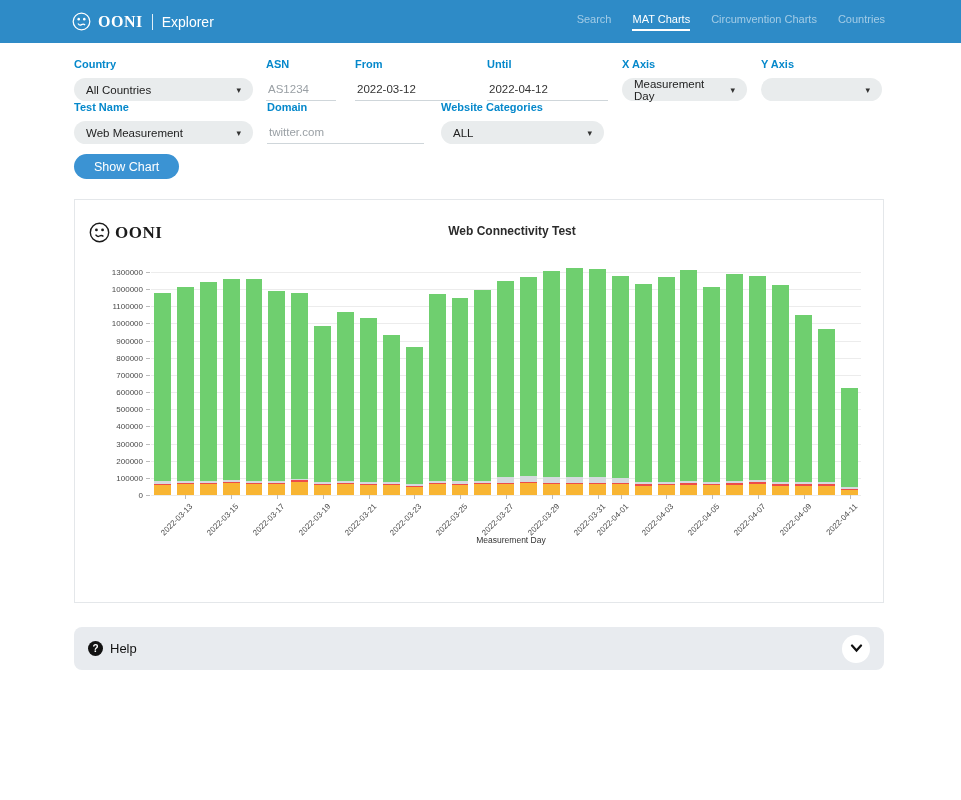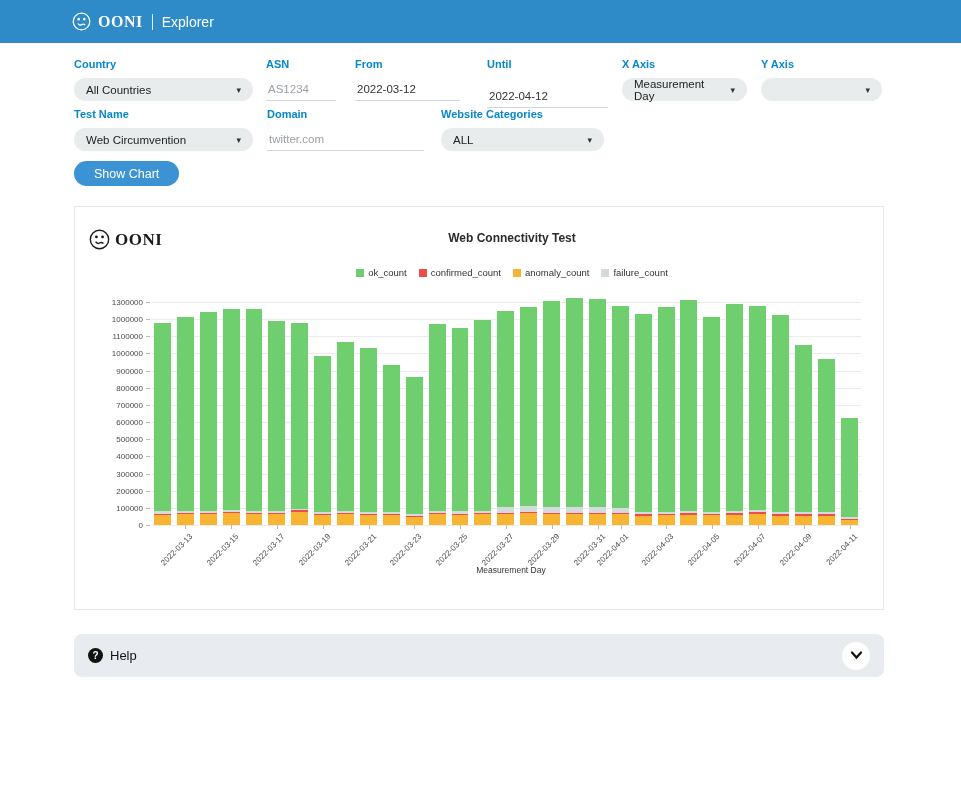--- a/index.html
+++ b/index.html
@@ -73,20 +73,26 @@
     <svg class="logo-circ" viewBox="0 0 24 24">
       <circle cx="12" cy="12" r="10.5" fill="none" stroke="#fff" stroke-width="1.6"></circle>
       <circle cx="8.5" cy="9" r="1.6" fill="#fff"></circle>
       <circle cx="15.5" cy="9" r="1.6" fill="#fff"></circle>
       <path d="M7.5 14.5 q2 3 4.5 1.5 q2.5 -1.5 4.5 .5" fill="none" stroke="#fff" stroke-width="1.6"></path>
     </svg>
     <span class="brand-name">OONI</span>
     <span class="brand-div"></span>
     <span class="brand-suffix">Explorer</span>
   </div>
+  <div class="nav-items">
+      <div class="nav-item">Search</div>
+      <div class="nav-item active">MAT Charts</div>
+      <div class="nav-item">Circumvention Charts</div>
+      <div class="nav-item">Countries</div>
+    </div>
 </div>
 
 <div class="content">
 
 
   <div class="form">
     <div class="frow">
       <div class="fcol" style="width:179px; margin-right:13px;">
         <span class="flabel">Country</span>
         <div class="pill-select">
@@ -95,21 +101,21 @@
         </div>
       </div>
       <div class="fcol" style="width:70px; margin-right:19px;">
         <span class="flabel">ASN</span>
         <input class="uinput" placeholder="AS1234" style="">
       </div>
       <div class="fcol" style="width:105px; margin-right:27px;">
         <span class="flabel">From</span>
         <input class="uinput" value="2022-03-12" style="">
       </div>
-      <div class="fcol" style="width:121px; margin-right:14px;gap:7px;">
+      <div class="fcol" style="width:121px; margin-right:14px;">
         <span class="flabel">Until</span>
         <input class="uinput" value="2022-04-12" style="">
       </div>
       <div class="fcol" style="width:125px; margin-right:14px;">
         <span class="flabel">X Axis</span>
         <div class="pill-select">
           <span>Measurement Day</span>
           <span class="caret">▾</span>
         </div>
       </div>
@@ -118,21 +124,21 @@
         <div class="pill-select">
           <span></span>
           <span class="caret">▾</span>
         </div>
       </div>
     </div>
     <div class="frow">
       <div class="fcol" style="width:179px; margin-right:14px;">
         <span class="flabel">Test Name</span>
         <div class="pill-select">
-          <span>Web Circumvention</span>
+          <span>Web Measurement</span>
           <span class="caret">▾</span>
         </div>
       </div>
       <div class="fcol" style="width:157px; margin-right:17px;">
         <span class="flabel">Domain</span>
         <input class="uinput" placeholder="twitter.com" style="">
       </div>
       <div class="fcol" style="width:163px;">
         <span class="flabel">Website Categories</span>
         <div class="pill-select">
@@ -150,26 +156,20 @@
         <svg class="logo-circ" viewBox="0 0 24 24">
           <circle cx="12" cy="12" r="10.5" fill="none" stroke="#1a1a1a" stroke-width="1.6"></circle>
           <circle cx="8.5" cy="9" r="1.6" fill="#1a1a1a"></circle>
           <circle cx="15.5" cy="9" r="1.6" fill="#1a1a1a"></circle>
           <path d="M7.5 14.5 q2 3 4.5 1.5 q2.5 -1.5 4.5 .5" fill="none" stroke="#1a1a1a" stroke-width="1.6"></path>
         </svg>
         <span class="chart-logo-text">OONI</span>
       </div>
       <div class="chart-title">Web Connectivity Test</div>
     </div>
-    <div class="legend">
-        <span class="legend-item"><span class="swatch" style="background: rgb(111, 207, 111);"></span>ok_count</span>
-        <span class="legend-item"><span class="swatch" style="background: rgb(238, 76, 73);"></span>confirmed_count</span>
-        <span class="legend-item"><span class="swatch" style="background: rgb(248, 181, 51);"></span>anomaly_count</span>
-        <span class="legend-item"><span class="swatch" style="background: rgb(213, 218, 222);"></span>failure_count</span>
-      </div>
     <div class="chart-area">
       <div class="y-axis">
           <div class="ytick-label" style="top: 223px;">0</div>
           <div class="ytick-label" style="top: 205.846px;">100000</div>
           <div class="ytick-label" style="top: 188.692px;">200000</div>
           <div class="ytick-label" style="top: 171.538px;">300000</div>
           <div class="ytick-label" style="top: 154.385px;">400000</div>
           <div class="ytick-label" style="top: 137.231px;">500000</div>
           <div class="ytick-label" style="top: 120.077px;">600000</div>
           <div class="ytick-label" style="top: 102.923px;">700000</div>

